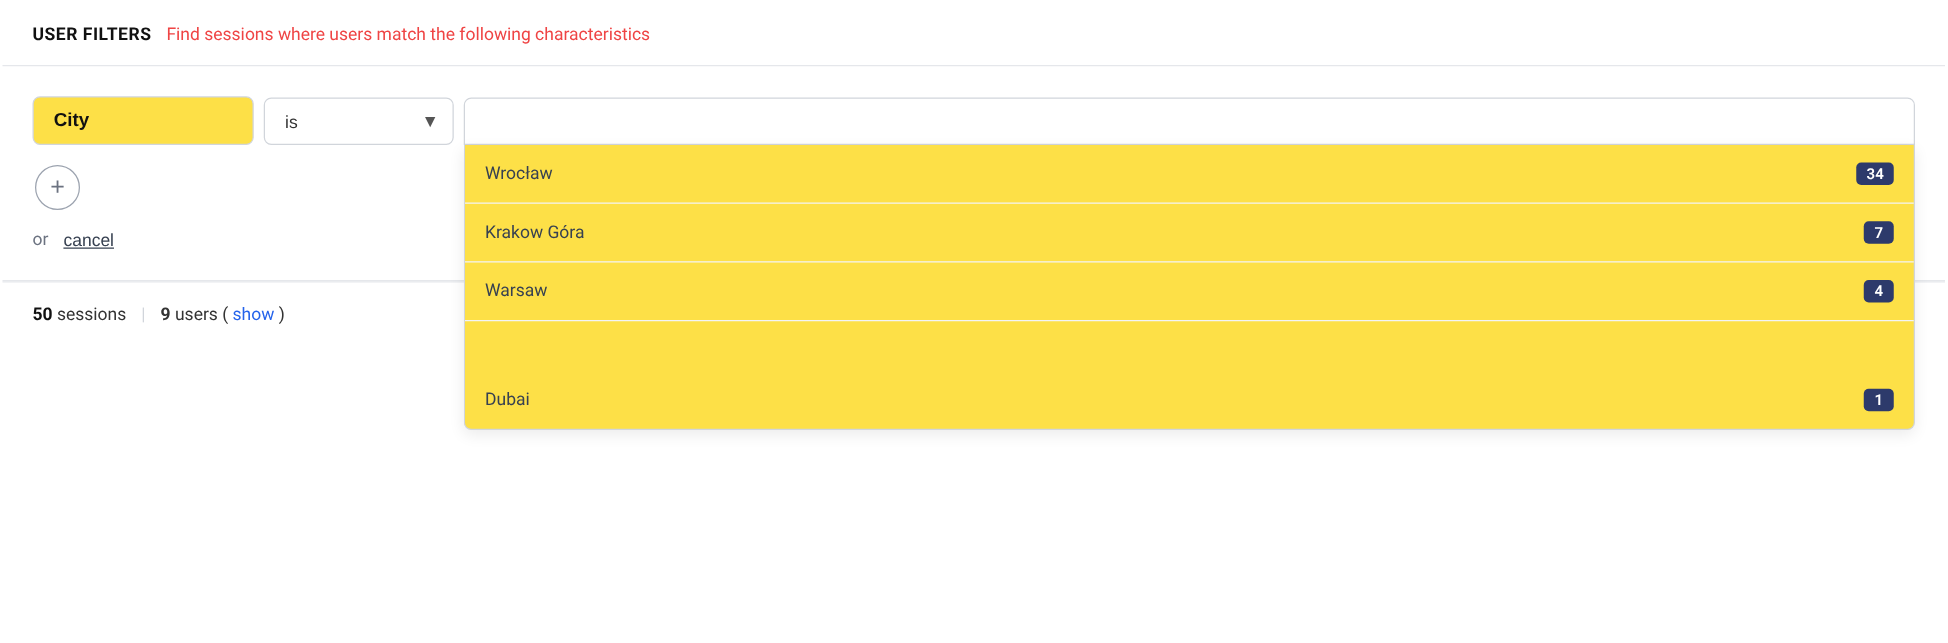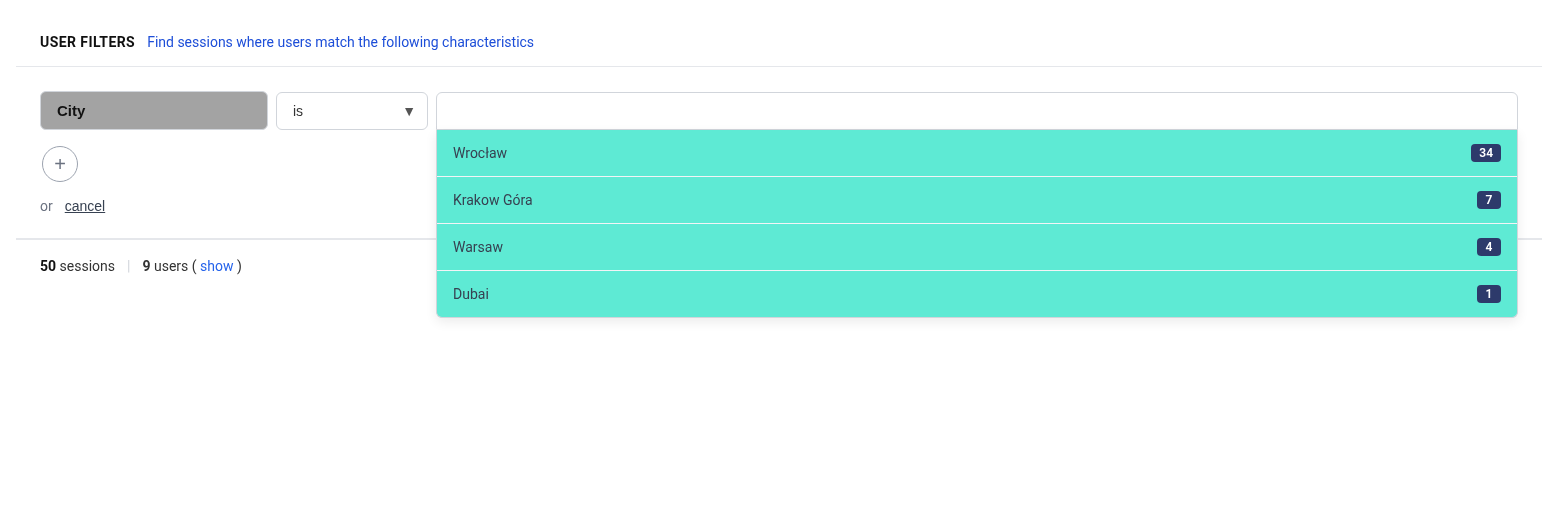--- a/index.html
+++ b/index.html
@@ -7,41 +7,41 @@
       font-family: -apple-system, BlinkMacSystemFont, 'Segoe UI', Roboto, sans-serif;
       background: #fff;
       color: #333;
       font-size: 14px;
     }
 
     .page-container {
       width: 1558px;
       min-height: 514px;
       background: #fff;
-      padding: 16px;
+      padding: 2px;
     }
 
     .header-section {
       display: flex;
       align-items: center;
       padding: 18px 24px 16px 24px;
       gap: 12px;
       border-bottom: 1px solid #e5e7eb;
     }
 
     .header-title {
       font-weight: 700;
       font-size: 14px;
       color: #111;
       letter-spacing: 0.03em;
     }
 
     .header-subtitle {
       font-size: 14px;
-      color: #1d4ed8;
+      color: #ef4444;
     }
 
     .filters-section {
       padding: 24px 24px 0 24px;
       border-bottom: 1px solid #e5e7eb;
       padding-bottom: 0;
     }
 
     .filter-row {
       display: flex;
@@ -51,22 +51,22 @@
       position: relative;
     }
 
     .filter-field-select {
       border: 1.5px solid #d1d5db;
       border-radius: 6px;
       padding: 10px 16px;
       font-size: 15px;
       font-weight: 700;
       color: #111;
-      background: #a3a3a3;
-      width: 228px;
+      background: #fde047;
+      width: 177px;
       cursor: pointer;
       outline: none;
     }
 
     .operator-wrapper {
       position: relative;
       width: 152px;
     }
 
     .operator-wrapper select {
@@ -108,40 +108,41 @@
       outline: none;
       border-bottom-left-radius: 0;
       border-bottom-right-radius: 0;
     }
 
     .dropdown-list {
       position: absolute;
       top: 100%;
       left: 0;
       right: 0;
-      background: #5eead4;
+      background: #fde047;
       border: 1.5px solid #d1d5db;
       border-top: none;
       border-radius: 0 0 6px 6px;
       z-index: 100;
       box-shadow: 0 4px 12px rgba(0,0,0,0.08);
     }
 
     .dropdown-item {
       display: flex;
       align-items: center;
       justify-content: space-between;
       padding: 14px 16px;
       border-bottom: 1px solid #f3f4f6;
       cursor: pointer;
       transition: background 0.1s;
     }
 
     .dropdown-item:last-child {
       border-bottom: none;
+      margin-top: 40px;
     }
 
     .dropdown-item.highlighted {
       background: #eef2fb;
     }
 
     .dropdown-item-label {
       font-size: 14px;
       color: #374151;
     }

